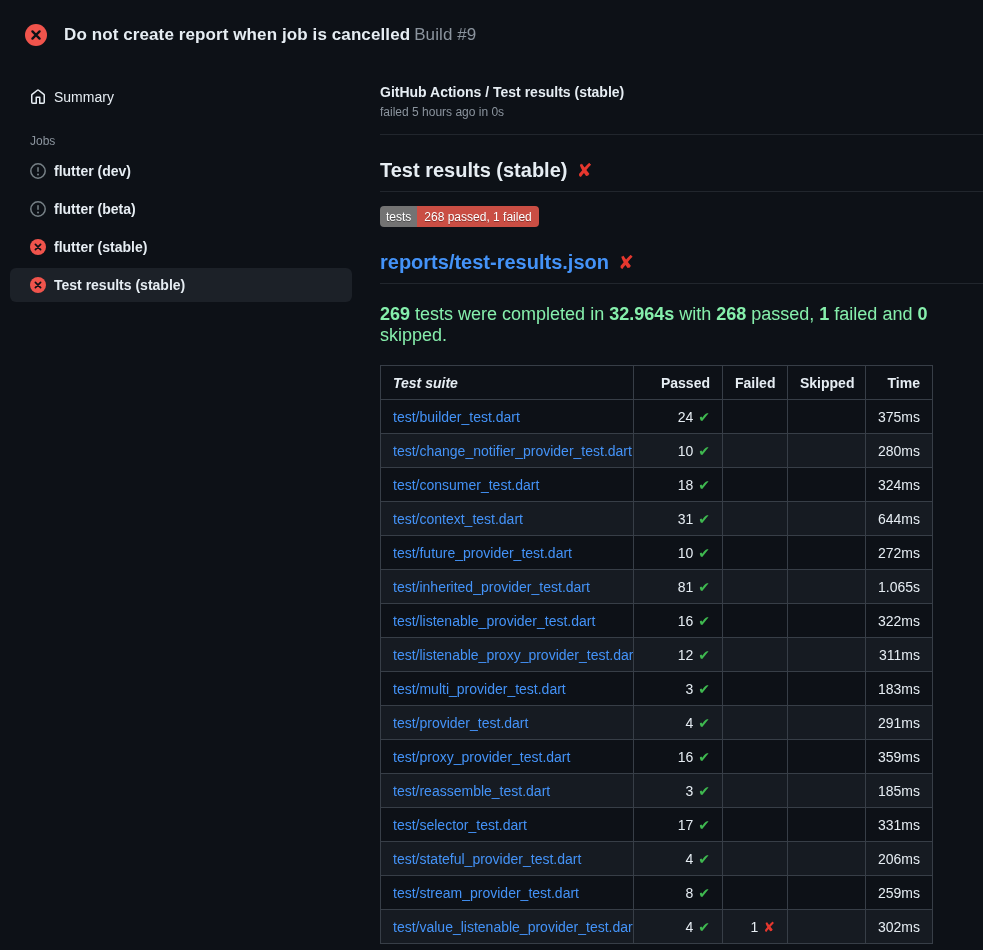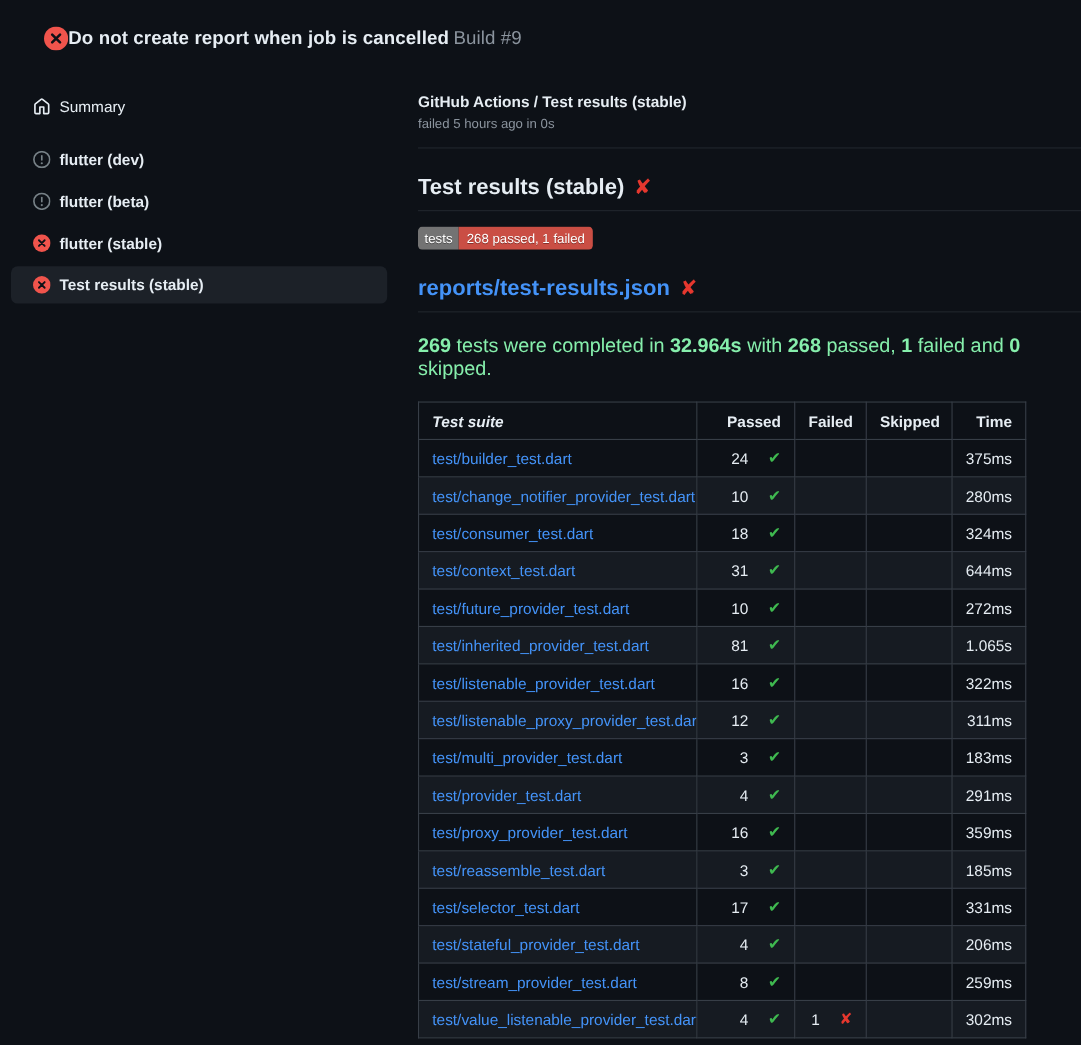--- a/index.html
+++ b/index.html
@@ -5,22 +5,22 @@
   * { margin:0; padding:0; box-sizing:border-box; }
   html,body { width:983px; height:950px; }
   body {
     background:#0d1117;
     color:#e6edf3;
     font-family:"Liberation Sans","DejaVu Sans",sans-serif;
     overflow:hidden;
   }
   
   .app-header {
-    display:flex; align-items:center; gap:0;
-    padding:15px 0 0 40px; height:54px;
+    display:flex; align-items:center; gap:17px;
+    padding:15px 0 0 25px; height:54px;
   }
   .status-circle { display:inline-flex; flex:none; }
   .app-header h1 { font-size:17px; font-weight:700; letter-spacing:.1px; }
   .app-header .build { color:#8b949e; font-weight:400; margin-left:4px; }
 
   
   .layout { display:flex; align-items:flex-start; }
 
   
   .sidebar { width:380px; flex:none; padding:26px 28px 0 10px; }
@@ -70,21 +70,21 @@
     margin-top:19px; border-collapse:collapse; table-layout:fixed;
     width:552px; font-size:14px;
   }
   .results th, .results td { border:1px solid #373e47; padding:7px 12px; height:34px; }
   .results th { font-weight:700; text-align:right; background:#0d1117; }
   .results th:first-child { text-align:left;font-style:italic; }
   .results tr:nth-child(even) td { background:#161b22; }
   .results td { text-align:right; color:#e6edf3; }
   .results td.suite { text-align:left; overflow:hidden; white-space:nowrap; }
   .results td.suite a { color:#4493f8; text-decoration:none; cursor:pointer; }
-  .cellval { display:inline-flex; align-items:center; gap:18px; }
+  .cellval { display:inline-flex; align-items:center; gap:5px; }
   .glyph { font-family:"DejaVu Sans",sans-serif; font-weight:700; font-size:14px; line-height:1; }
   .glyph.pass { color:#3fb950; }
   .glyph.fail { color:#e5372e; }
 </style>
 </head>
 <body>
 
 <div class="app-header">
   <span class="status-circle">
     <svg width="22" height="22" viewBox="0 0 16 16" aria-hidden="true">
@@ -99,20 +99,21 @@
 
   <nav class="sidebar">
     <div class="side-item summary">
       <span class="icon16">
         <svg width="16" height="16" viewBox="0 0 16 16" fill="#e6edf3" aria-hidden="true">
           <path d="M6.906.664a1.749 1.749 0 0 1 2.187 0l5.25 4.2c.415.332.657.835.657 1.367v7.019A1.75 1.75 0 0 1 13.25 15h-3.5a.75.75 0 0 1-.75-.75V9H7v5.25a.75.75 0 0 1-.75.75h-3.5A1.75 1.75 0 0 1 1 13.25V6.23c0-.531.242-1.034.657-1.366l5.25-4.2Zm1.25 1.171a.25.25 0 0 0-.312 0l-5.25 4.2a.25.25 0 0 0-.094.196v7.019c0 .138.112.25.25.25H5.5V8.25a.75.75 0 0 1 .75-.75h3.5a.75.75 0 0 1 .75.75v5.25h2.75a.25.25 0 0 0 .25-.25V6.23a.25.25 0 0 0-.094-.195Z"></path>
         </svg>
       </span>
       <span class="lbl">Summary</span>
     </div>
+    <div class="jobs-label">Jobs</div>
     <div class="job-list" id="job-list">
         <div class="side-item">
           <span class="icon16">
             <svg width="16" height="16" viewBox="0 0 16 16" aria-hidden="true">
       <circle cx="8" cy="8" r="7.2" fill="none" stroke="#768086" stroke-width="1.5"></circle>
       <rect x="7.25" y="3.9" width="1.5" height="5.2" rx="0.75" fill="#768086"></rect>
       <circle cx="8" cy="11.4" r="1" fill="#768086"></circle>
             </svg>
           </span>
           <span class="lbl">flutter (dev)</span>

